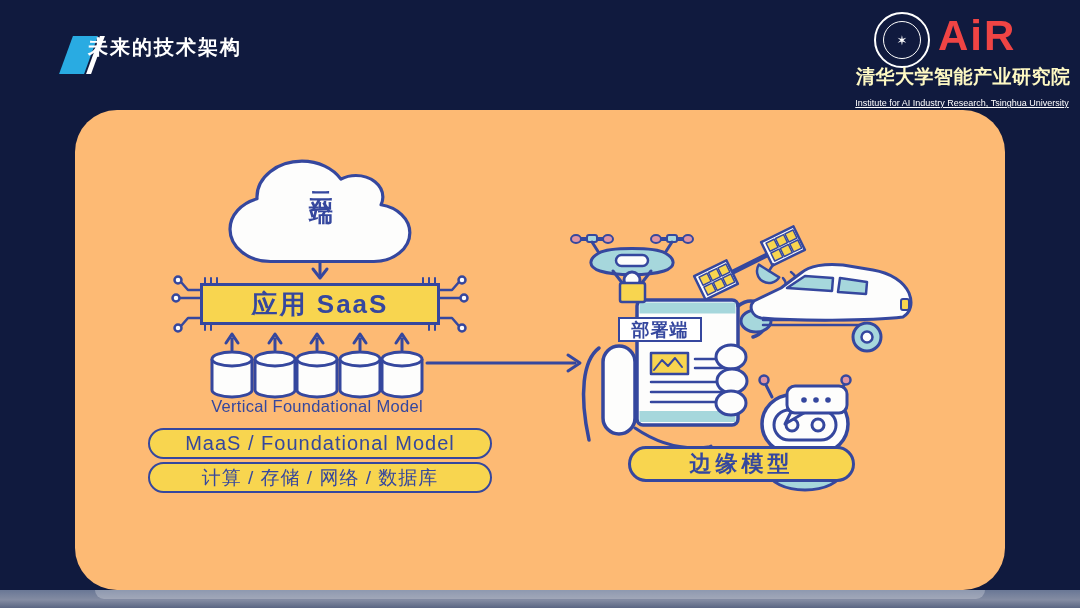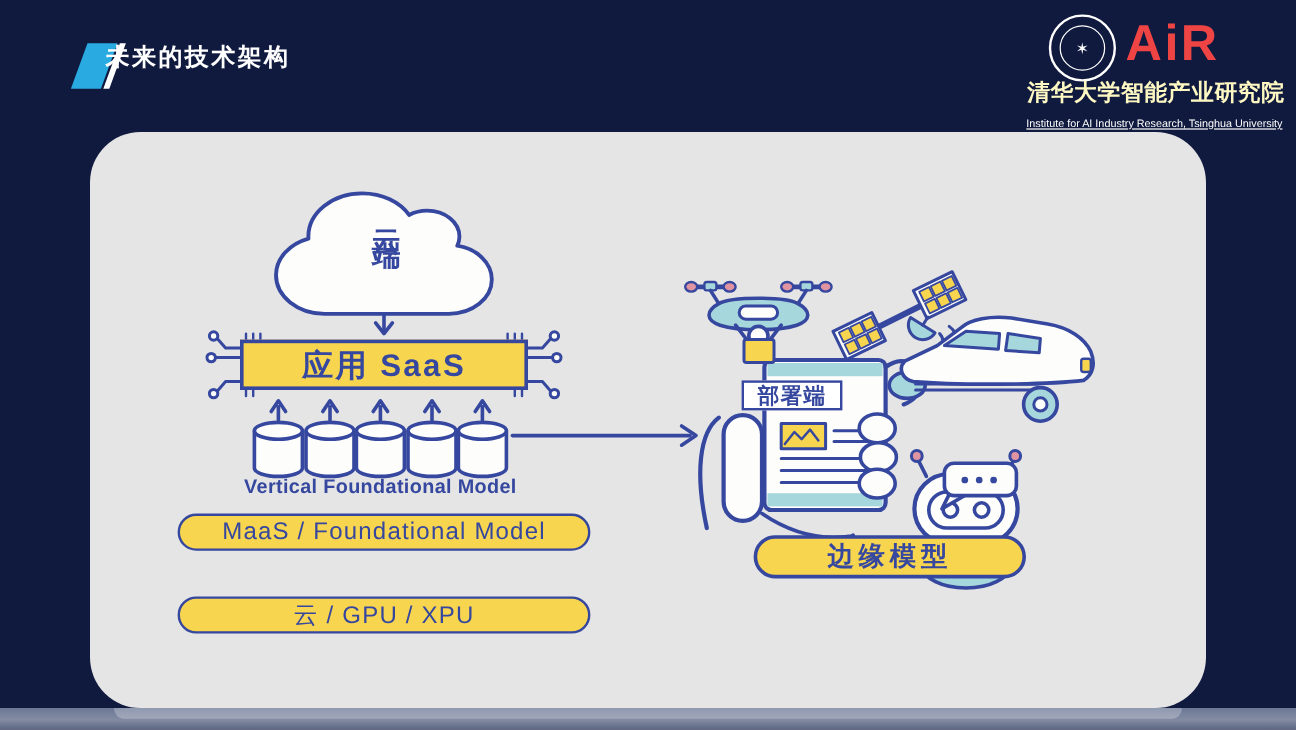--- a/index.html
+++ b/index.html
@@ -18,28 +18,28 @@
 
   
   .seal{position:absolute;left:874px;top:12px;width:56px;height:56px;border:2px solid #fff;border-radius:50%;display:flex;align-items:center;justify-content:center}
   .seal-inner{width:38px;height:38px;border:1.5px solid #fff;border-radius:50%;display:flex;align-items:center;justify-content:center}
   .seal-star{color:#fff;font-size:13px;line-height:1}
   .air-logo{position:absolute;left:938px;top:13px;font-size:42px;font-weight:800;color:#ef4444;letter-spacing:2px;line-height:1.1}
   .org-cn{position:absolute;left:856px;top:64px;width:212px;font-size:19px;font-weight:bold;color:#fef9c3;white-space:nowrap;letter-spacing:0.5px}
   .org-en{position:absolute;left:852px;top:98px;width:220px;font-size:9px;color:#fff;white-space:nowrap;text-decoration:underline;text-align:center}
 
   
-  .card{position:absolute;left:75px;top:110px;width:930px;height:480px;background:#e5e5e5;border-radius:42px}
+  .card{position:absolute;left:75px;top:110px;width:930px;height:480px;background:#fdba74;border-radius:42px}
   .card svg{position:absolute;left:0;top:0}
 
   
   .ov{position:absolute;display:flex;align-items:center;justify-content:center;color:var(--line-blue)}
   .cloud-label{left:231px;top:64px;width:30px;height:74px;writing-mode:vertical-rl;font-size:24px;font-weight:bold;letter-spacing:6px;justify-content:flex-start}
   .saas-banner{left:125px;top:173px;width:240px;height:42px;background:var(--yellow);border:3px solid var(--line-blue);font-size:26px;font-weight:bold;letter-spacing:2px}
-  .caption{left:117px;top:287px;width:250px;height:18px;font-size:16.5px;font-weight:bold;letter-spacing:0.3px}
+  .caption{left:117px;top:287px;width:250px;height:18px;font-size:16.5px;font-weight:normal;letter-spacing:0.3px}
   .pill{left:73px;width:344px;height:31px;background:var(--yellow);border:2.5px solid var(--line-blue);border-radius:16px;font-weight:normal;letter-spacing:1px}
   .pill1{top:318px;font-size:20px}
   .pill2{top:352px;font-size:19px}
   .pill3{top:387px;font-size:20px}
   .device-label{left:543px;top:207px;width:84px;height:25px;background:#fff;border:2.5px solid var(--line-blue);font-size:18px;font-weight:bold;letter-spacing:1px}
   .edge-btn{left:553px;top:336px;width:227px;height:36px;background:var(--yellow);border:3px solid var(--line-blue);border-radius:19px;font-size:22px;font-weight:bold;letter-spacing:4px}
 
   
   .floor{position:absolute;left:0;top:590px;width:1080px;height:18px;
     background:linear-gradient(180deg,rgba(110,124,154,.95) 0%,rgba(152,160,180,.85) 55%,rgba(98,110,138,.9) 100%)}
@@ -228,19 +228,19 @@
           <circle class="fd" cx="741" cy="290" r="2.8"></circle>
           <circle class="fd" cx="753" cy="290" r="2.8"></circle>
       </g>
     </g>
   </svg>
 
   <div class="ov cloud-label">云端</div>
   <div class="ov saas-banner">应用 SaaS</div>
   <div class="ov caption">Vertical Foundational Model</div>
   <div class="ov pill pill1">MaaS / Foundational Model</div>
-  <div class="ov pill pill3">云 / GPU / XPU</div>
+  <div class="ov pill pill2">计算 / 存储 / 网络 / 数据库</div>
   <div class="ov device-label">部署端</div>
   <div class="ov edge-btn">边缘模型</div>
 </div>
 
 <div class="floor"></div>
 <div class="floor-glow"></div>
 
 </body></html>

